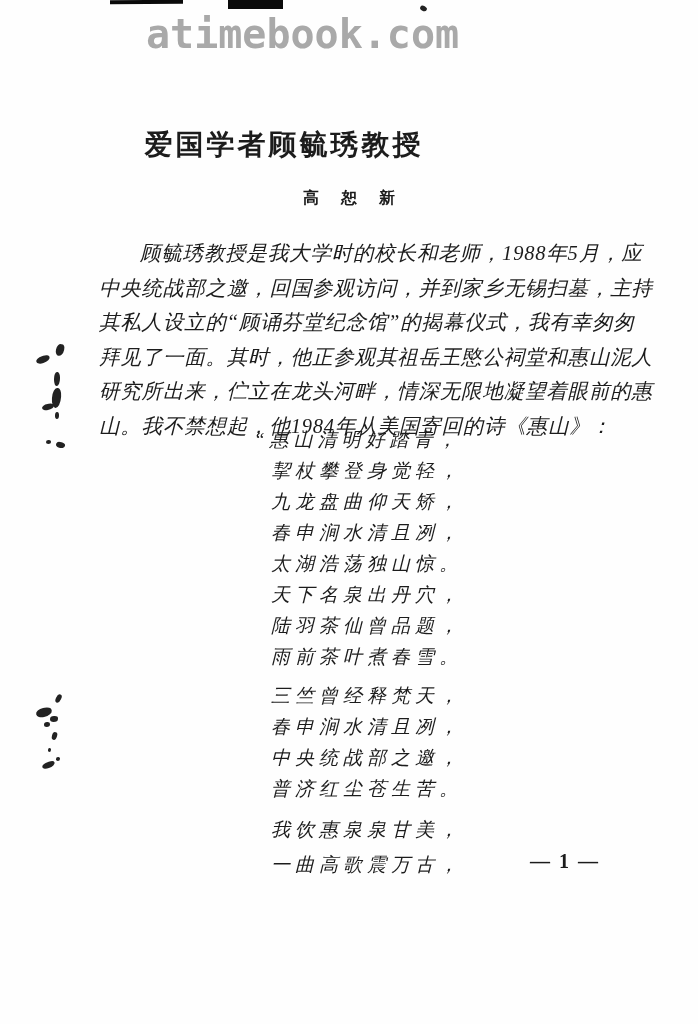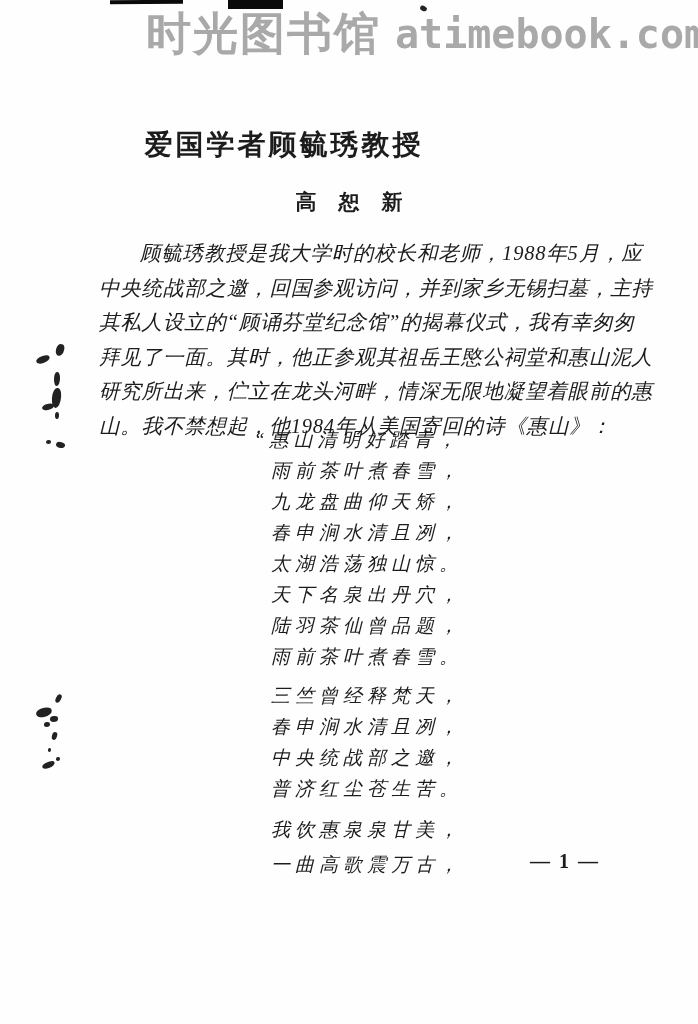--- a/index.html
+++ b/index.html
@@ -33,21 +33,21 @@
     font-family:"DejaVu Sans Mono","Liberation Mono",monospace;
     font-weight:bold;font-size:40px;letter-spacing:0px;
   }
 
   .title{
     position:absolute;left:0;top:126px;width:568px;
     text-align:center;font-size:28px;font-weight:bold;letter-spacing:3px;
   }
   .author{
     position:absolute;left:0;top:188px;width:698px;
-    text-align:center;font-size:21px;font-weight:bold;letter-spacing:22px;
+    text-align:center;font-size:16px;font-weight:bold;letter-spacing:22px;
     text-indent:22px; 
   }
 
   .body-text{
     position:absolute;left:99px;top:236px;width:502px;
     font-size:20.5px;line-height:34.5px;letter-spacing:0.8px;
     text-align:justify;
   }
   .body-text .line{display:block;white-space:nowrap;font-style:italic;}
   .body-text .line.indent{text-indent:2em;}
@@ -74,40 +74,39 @@
 </head>
 <body>
 
 <div class="page">
 
   <div class="regbar b1"></div>
   <div class="regbar b2"></div>
   <div class="speck" style="left:420px;top:6px;width:7px;height:5px;transform:rotate(30deg);"></div>
 
   <div class="watermark">
-    <span class="cn">时光图书馆</span>
     <span class="en">atimebook.com</span>
   </div>
 
   <div class="title">爱国学者顾毓琇教授</div>
   <div class="author">高恕新</div>
 
   <div class="body-text">
     <span class="line indent">顾毓琇教授是我大学时的校长和老师，1988年5月，应</span>
     <span class="line">中央统战部之邀，回国参观访问，并到家乡无锡扫墓，主持</span>
     <span class="line">其私人设立的“顾诵芬堂纪念馆”的揭幕仪式，我有幸匆匆</span>
     <span class="line">拜见了一面。其时，他正参观其祖岳王愍公祠堂和惠山泥人</span>
     <span class="line">研究所出来，伫立在龙头河畔，情深无限地凝望着眼前的惠</span>
     <span class="line">山。我不禁想起，他1984年从美国寄回的诗《惠山》：</span>
   </div>
 
   <div class="poem">
     <div class="stanza s1">
       <span class="pline open">“惠山清明好踏青，</span>
-      <span class="pline">雨前茶叶煮春雪，</span>
+      <span class="pline">挈杖攀登身觉轻，</span>
       <span class="pline">九龙盘曲仰天矫，</span>
       <span class="pline">春申涧水清且冽，</span>
       <span class="pline">太湖浩荡独山惊。</span>
       <span class="pline">天下名泉出丹穴，</span>
       <span class="pline">陆羽茶仙曾品题，</span>
       <span class="pline">雨前茶叶煮春雪。</span>
     </div>
     <div class="stanza s2">
       <span class="pline">三竺曾经释梵天，</span>
       <span class="pline">春申涧水清且冽，</span>

